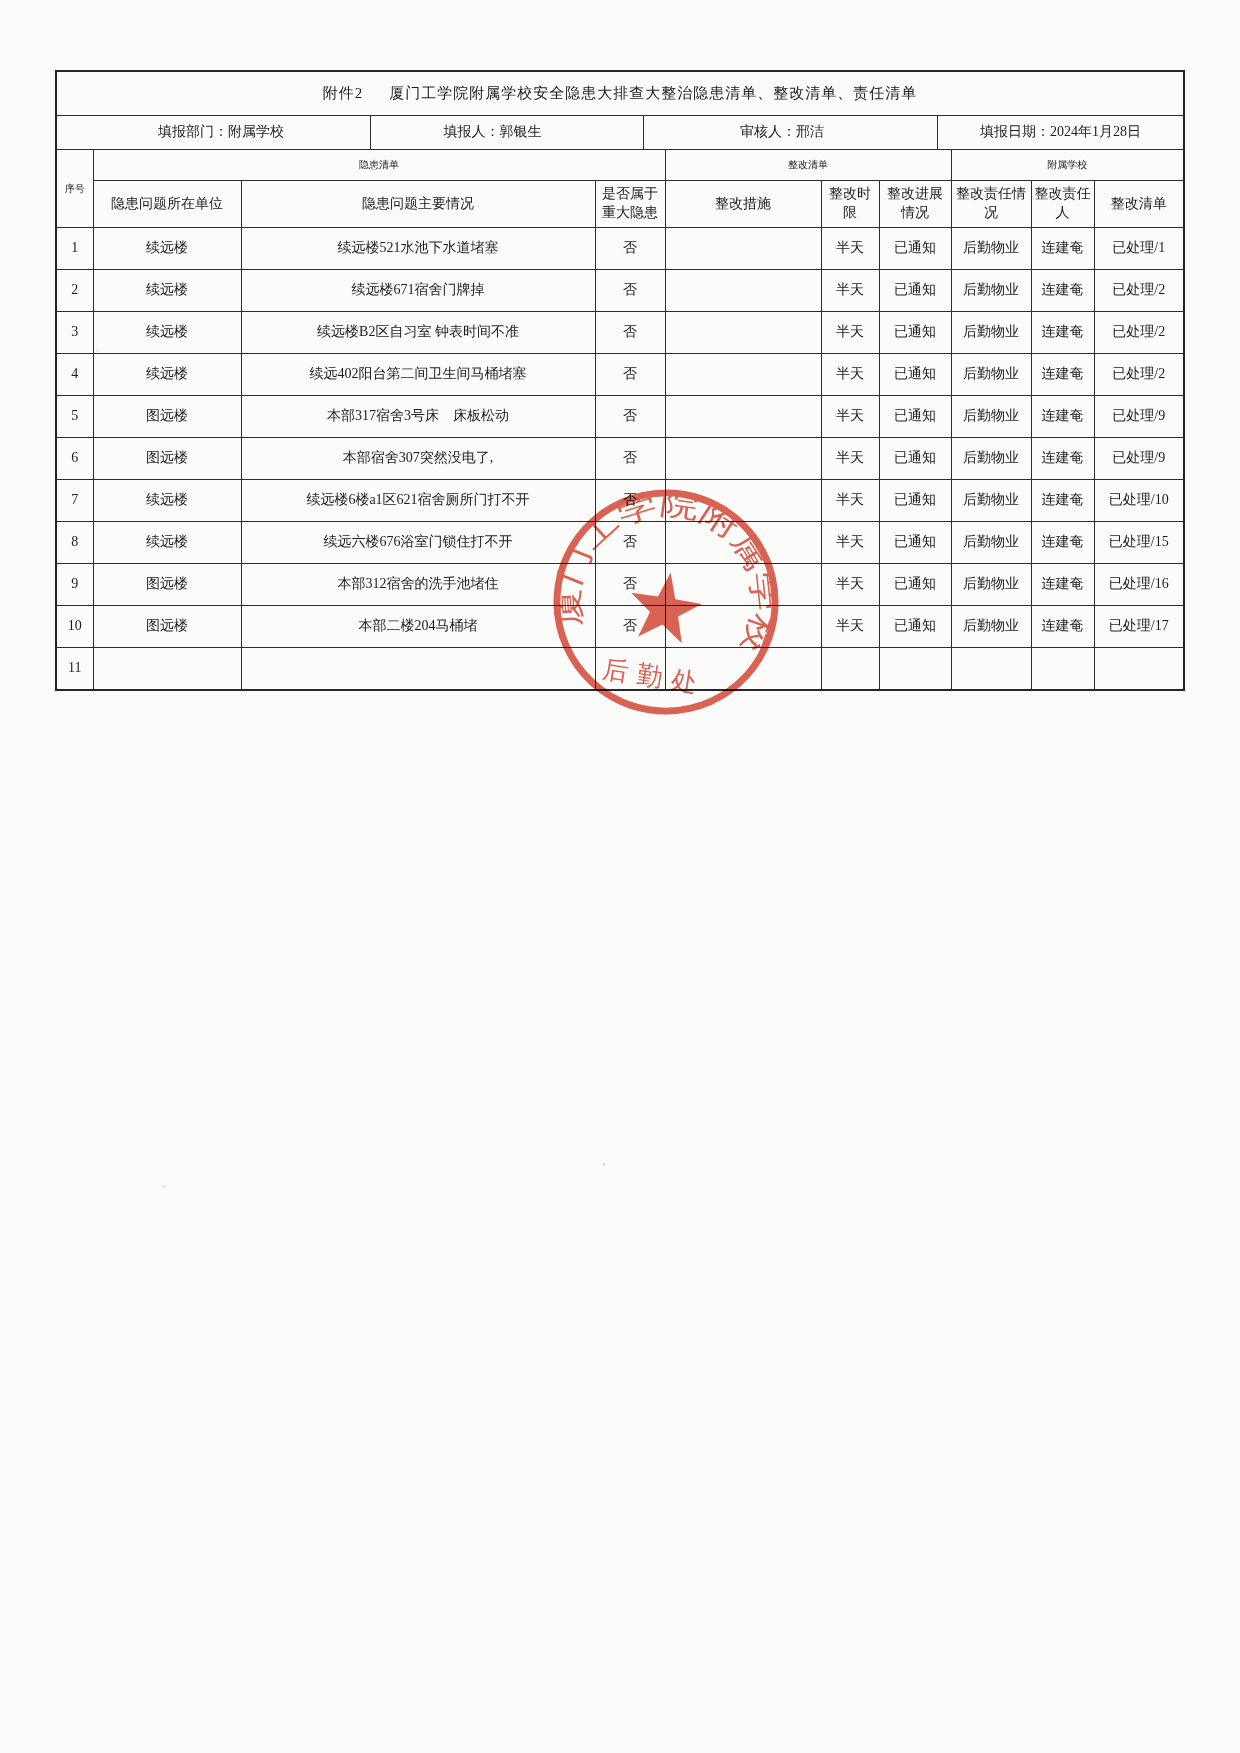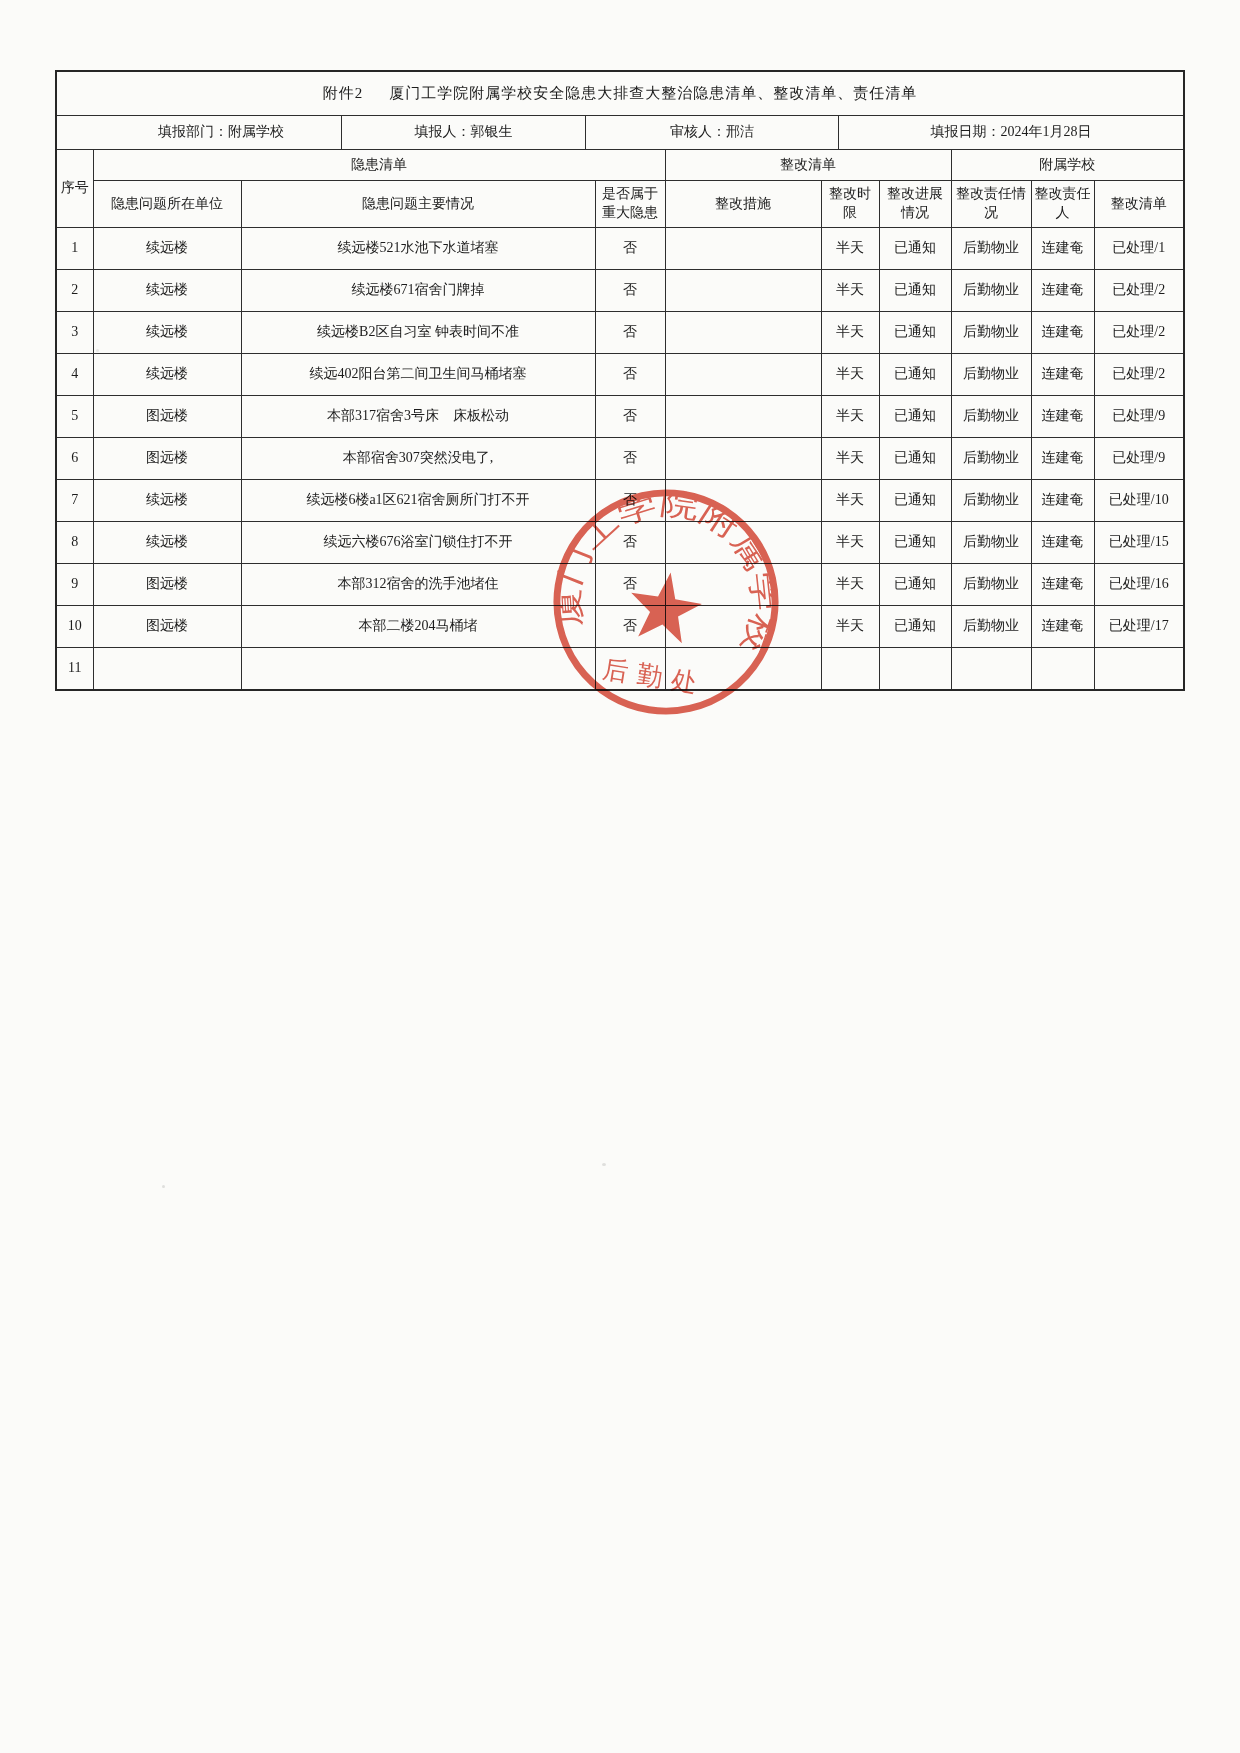--- a/index.html
+++ b/index.html
@@ -20,26 +20,26 @@
     text-align:center;vertical-align:middle;
     font-size:14px;font-weight:normal;
     padding:1px 3px;overflow:hidden;
     line-height:1.35;
   }
   tr.title-row td{height:41px;font-size:15px;letter-spacing:1px;}
   .title-wrap{display:flex;justify-content:center;align-items:center;gap:26px;}
   tr.info-row td{padding:0;height:33px;}
   .info-flex{display:flex;width:100%;height:33px;align-items:stretch;}
   .info-cell{display:flex;align-items:center;justify-content:center;font-size:14px;}
-  .info-cell + .info-cell{border-left:1px solid #2e2e2e;}
+  .info-cell + .info-cell{border-left:1px solid #2e2e2e;margin-left:29px;}
   .ic-1{width:240px;margin-left:44px;}
   .ic-2{width:243px;}
-  .ic-3{width:252px;}
+  .ic-3{width:252px;padding-left:12px;}
   .ic-4{flex:1;}
-  tr.group-row td{height:28px;font-size:14px;}
+  tr.group-row td{height:28px;font-size:10px;}
   tr.subhead-row td{height:44px;font-size:14px;padding:1px 2px;}
   td.seq-head{font-size:14px;}
   tr.data-row td{height:39px;}
   td.c-issue{font-size:14px;}
   
   .stamp{
     position:absolute;left:547px;top:483px;width:238px;height:238px;
     transform:rotate(9deg);
     opacity:.82;mix-blend-mode:multiply;
     pointer-events:none;

